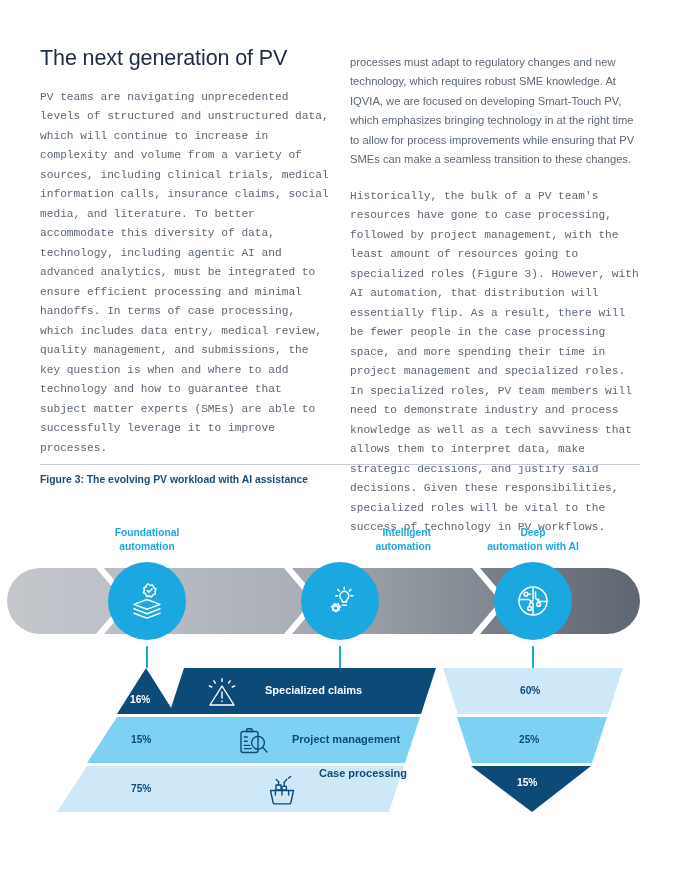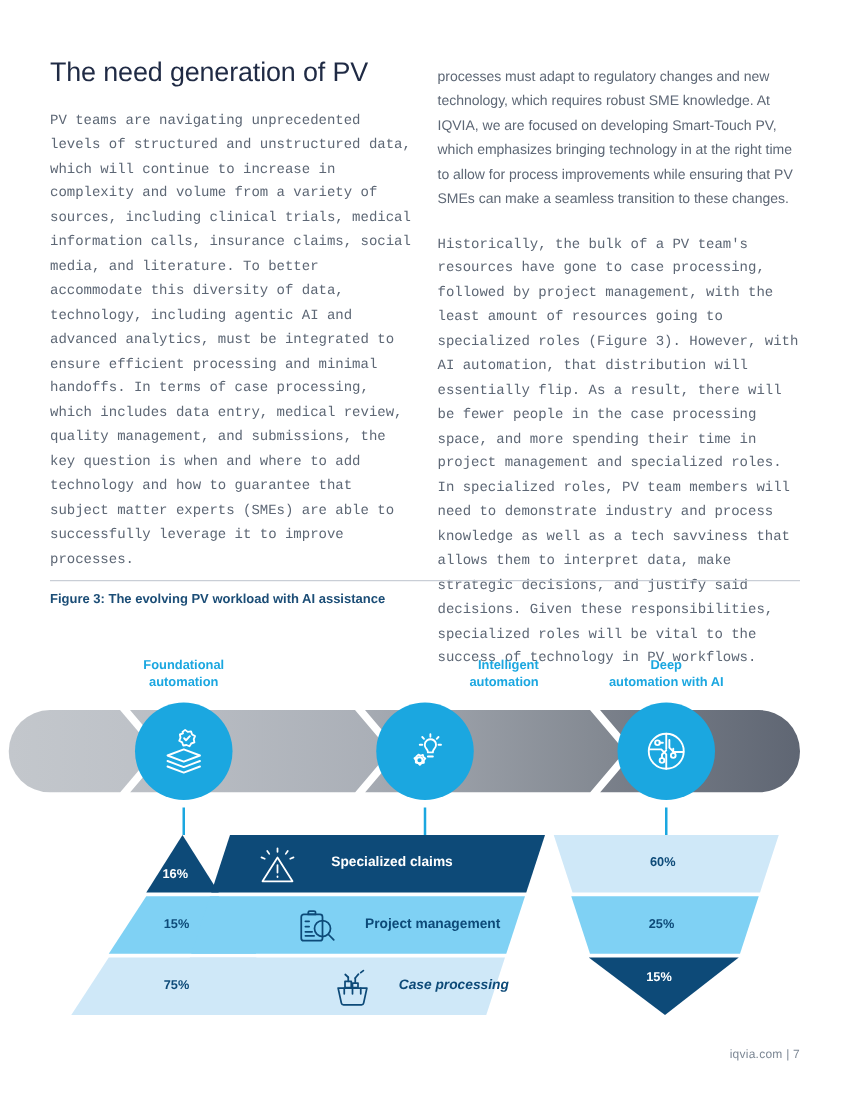--- a/index.html
+++ b/index.html
@@ -86,21 +86,21 @@
     font-size:9.6px;color:#7c8794;letter-spacing:0.2px;
   }
 </style>
 </head>
 <body>
 
 <div class="page">
 
   <div class="columns">
     <div class="col left">
-      <h1>The need generation of PV</h1>
+      <h1>The next generation of PV</h1>
       <p>PV teams are navigating unprecedented levels of structured and unstructured data, which will continue to increase in complexity and volume from a variety of sources, including clinical trials, medical information calls, insurance claims, social media, and literature. To better accommodate this diversity of data, technology, including agentic AI and advanced analytics, must be integrated to ensure efficient processing and minimal handoffs. In terms of case processing, which includes data entry, medical review, quality management, and submissions, the key question is when and where to add technology and how to guarantee that subject matter experts (SMEs) are able to successfully leverage it to improve processes.</p>
     </div>
     <div class="col right">
       <p>processes must adapt to regulatory changes and new technology, which requires robust SME knowledge. At IQVIA, we are focused on developing Smart-Touch PV, which emphasizes bringing technology in at the right time to allow for process improvements while ensuring that PV SMEs can make a seamless transition to these changes.</p>
       <p>Historically, the bulk of a PV team's resources have gone to case processing, followed by project management, with the least amount of resources going to specialized roles (Figure 3). However, with AI automation, that distribution will essentially flip. As a result, there will be fewer people in the case processing space, and more spending their time in project management and specialized roles. In specialized roles, PV team members will need to demonstrate industry and process knowledge as well as a tech savviness that allows them to interpret data, make strategic decisions, and justify said decisions. Given these responsibilities, specialized roles will be vital to the success of technology in PV workflows.</p>
     </div>
   </div>
 
   <div class="divider"></div>
   <div class="caption">Figure 3: The evolving PV workload with AI assistance</div>
@@ -244,20 +244,19 @@
           <svg width="32" height="32" viewBox="0 0 32 32" fill="none" stroke="#0d4a78" stroke-width="1.4" stroke-linecap="round" stroke-linejoin="round">
             <path d="M4.5 16.5h23l-2.6 12a1.8 1.8 0 0 1-1.8 1.4H8.9a1.8 1.8 0 0 1-1.8-1.4z"></path>
             <path d="M9.4 16.5 V21M16 16.5 V21M22.6 16.5 V21"></path>
             <rect x="10" y="11" width="5" height="5"></rect>
             <rect x="16" y="12.4" width="4.4" height="3.6"></rect>
             <path d="M12.6 11 V7.8M18.2 12.4 V8.4"></path>
             <path d="M12.6 7.8 l-2.4 -2.2M18.2 8.4 l2.6 -3.1"></path>
             <path d="M22.6 4.1 l2.1 -1.6"></path>
           </svg>
         </span>
-        <span class="rowlabel" style="left:319px;top:16px;color:#0d4a78;font-style:italic;">Case processing</span>
+        <span class="rowlabel" style="left:319px;top:1px;color:#0d4a78;">Case processing</span>
         <span class="pct" style="left:517px;top:11px;color:#ffffff;">15%</span>
       </div>
     </div>
   </div>
 
-  <div class="footer">iqvia.com  |  7</div>
 </div>
 
 </body></html>

